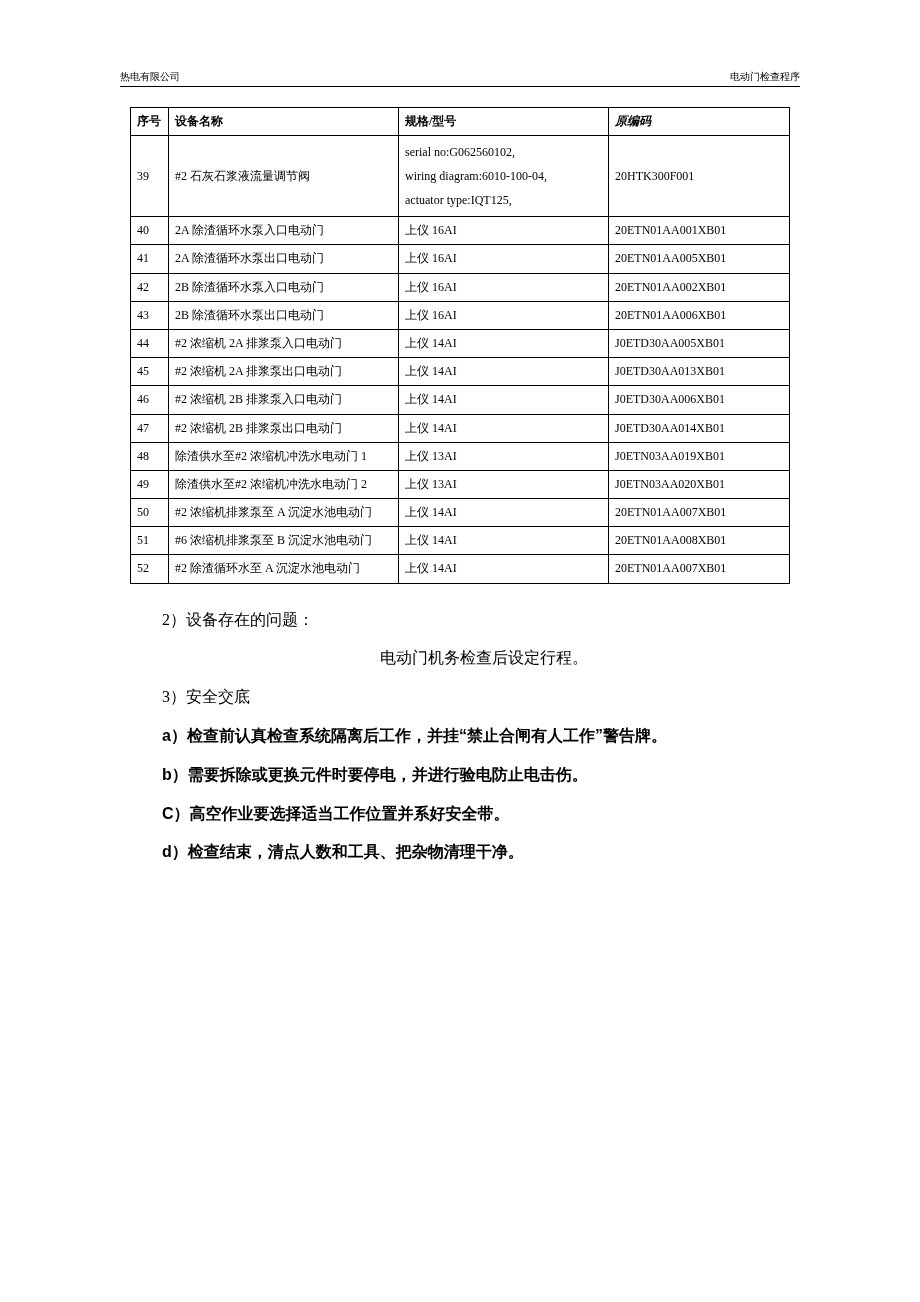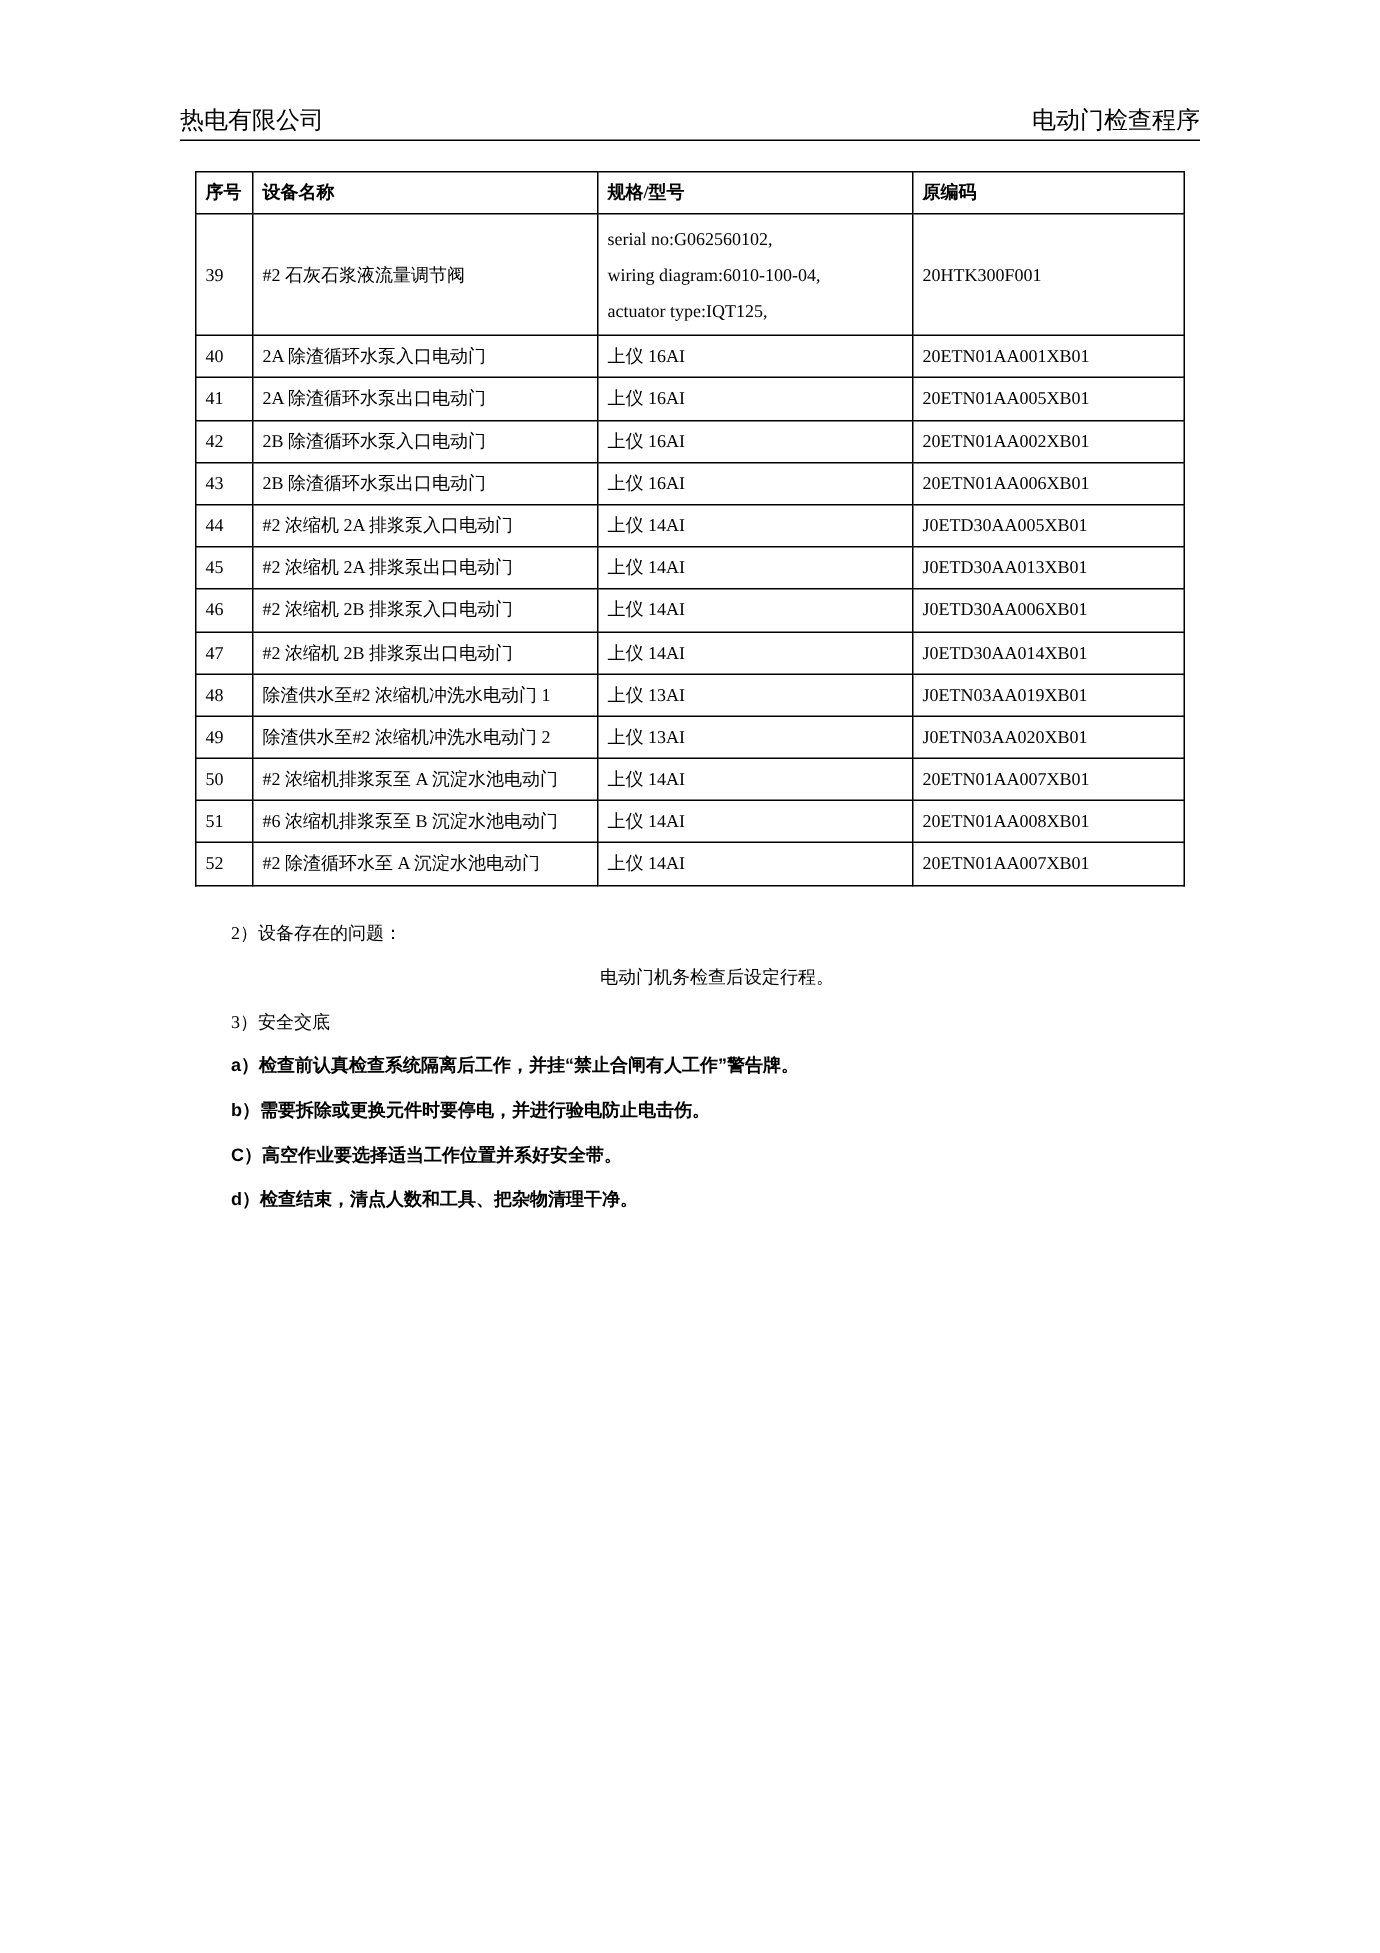--- a/index.html
+++ b/index.html
@@ -14,21 +14,21 @@
   }
   .page {
     padding: 70px 120px 0 120px;
   }
   .header {
     display: flex;
     justify-content: space-between;
     border-bottom: 1px solid #000;
     padding-bottom: 2px;
     margin-bottom: 20px;
-    font-size: 16px;
+    font-size: 10px;
   }
   .header span { display: inline-block; }
   .table-wrap {
     margin: 0 10px;
   }
   table {
     width: 100%;
     border-collapse: collapse;
     font-size: 12px;
   }
@@ -38,25 +38,25 @@
     text-align: left;
     vertical-align: middle;
     line-height: 1.6;
   }
   th {
     font-weight: bold;
   }
   .col-idx { width: 38px; }
   .col-name { width: 230px; }
   .col-spec { width: 210px; margin-left: 37px; }
-  .col-code { width: auto; }
+  .col-code { width: auto; font-style: italic; }
   .content {
     margin-top: 18px;
     padding: 0 10px;
-    font-size: 12px;
+    font-size: 16px;
     line-height: 2.3;
   }
   .content p {
     margin-bottom: 2px;
   }
   .indent1 { text-indent: 2em; }
   .indent2 { text-indent: 3em; text-align: center; }
   .bold { font-family: "SimHei", "黑体", sans-serif; font-weight: bold; }
   .spec-multiline { line-height: 2.0; }
 </style>

